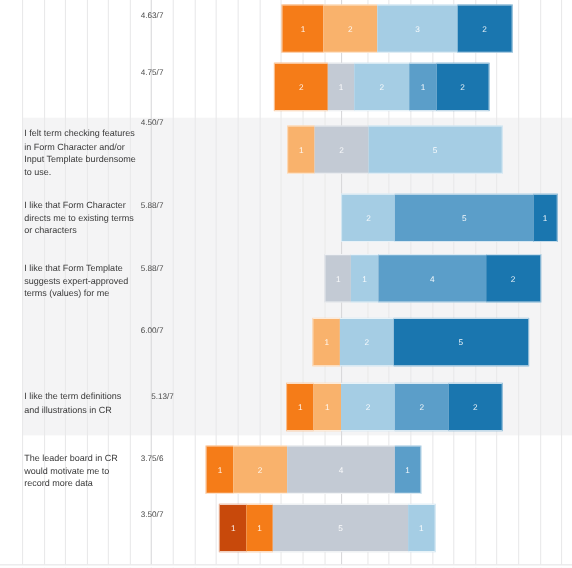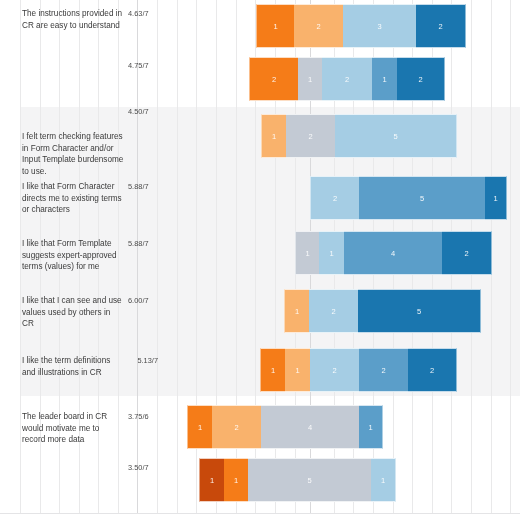--- a/index.html
+++ b/index.html
@@ -137,21 +137,20 @@
       <div class="gridline" style="left: 451px;"></div>
       <div class="gridline" style="left: 471px;"></div>
       <div class="gridline" style="left: 491px;"></div>
       <div class="gridline" style="left: 510px;"></div>
     </div>
 
   <div class="left-gutter"></div>
 
   <div id="rows">
       <div class="row" style="top: 2px; height: 50px;">
-        <div class="row-label" style="top: 6px;">The instructions provided in CR are easy to understand</div>
         <div class="row-score" style="top: 7px;">4.63/7</div>
         <div class="bar" style="top: 2px; left: 256px;">
           <div class="seg" style="width: 38px; background: rgb(245, 124, 24);">
             <span class="seg-val">1</span>
           </div>
           <div class="seg" style="width: 49px; background: rgb(249, 178, 108);">
             <span class="seg-val">2</span>
           </div>
           <div class="seg" style="width: 73px; background: rgb(165, 205, 228);">
             <span class="seg-val">3</span>
@@ -175,21 +174,21 @@
           </div>
           <div class="seg" style="width: 25px; background: rgb(91, 158, 201);">
             <span class="seg-val">1</span>
           </div>
           <div class="seg" style="width: 48px; background: rgb(26, 118, 175);">
             <span class="seg-val">2</span>
           </div>
         </div>
       </div>
       <div class="row" style="top: 107px; height: 62px;">
-        <div class="row-label" style="top: 9px; margin-top: 15px;">I felt term checking features in Form Character and/or Input Template burdensome to use.</div>
+        <div class="row-label" style="top: 9px;">I felt term checking features in Form Character and/or Input Template burdensome to use.</div>
         <div class="row-score" style="top: 0;">4.50/7</div>
         <div class="bar" style="top: 7px; left: 261px;">
           <div class="seg" style="width: 25px; background: rgb(249, 178, 108);">
             <span class="seg-val">1</span>
           </div>
           <div class="seg" style="width: 49px; background: rgb(195, 202, 212);">
             <span class="seg-val">2</span>
           </div>
           <div class="seg" style="width: 122px; background: rgb(165, 205, 228);">
             <span class="seg-val">5</span>
@@ -223,21 +222,20 @@
           </div>
           <div class="seg" style="width: 98px; background: rgb(91, 158, 201);">
             <span class="seg-val">4</span>
           </div>
           <div class="seg" style="width: 50px; background: rgb(26, 118, 175);">
             <span class="seg-val">2</span>
           </div>
         </div>
       </div>
       <div class="row" style="top: 283px; height: 57px;">
-        <div class="row-label" style="top: 12px;">I like that I can see and use values used by others in CR</div>
         <div class="row-score" style="top: 13px;">6.00/7</div>
         <div class="bar" style="top: 6px; left: 284px;">
           <div class="seg" style="width: 25px; background: rgb(249, 178, 108);">
             <span class="seg-val">1</span>
           </div>
           <div class="seg" style="width: 49px; background: rgb(165, 205, 228);">
             <span class="seg-val">2</span>
           </div>
           <div class="seg" style="width: 123px; background: rgb(26, 118, 175);">
             <span class="seg-val">5</span>

